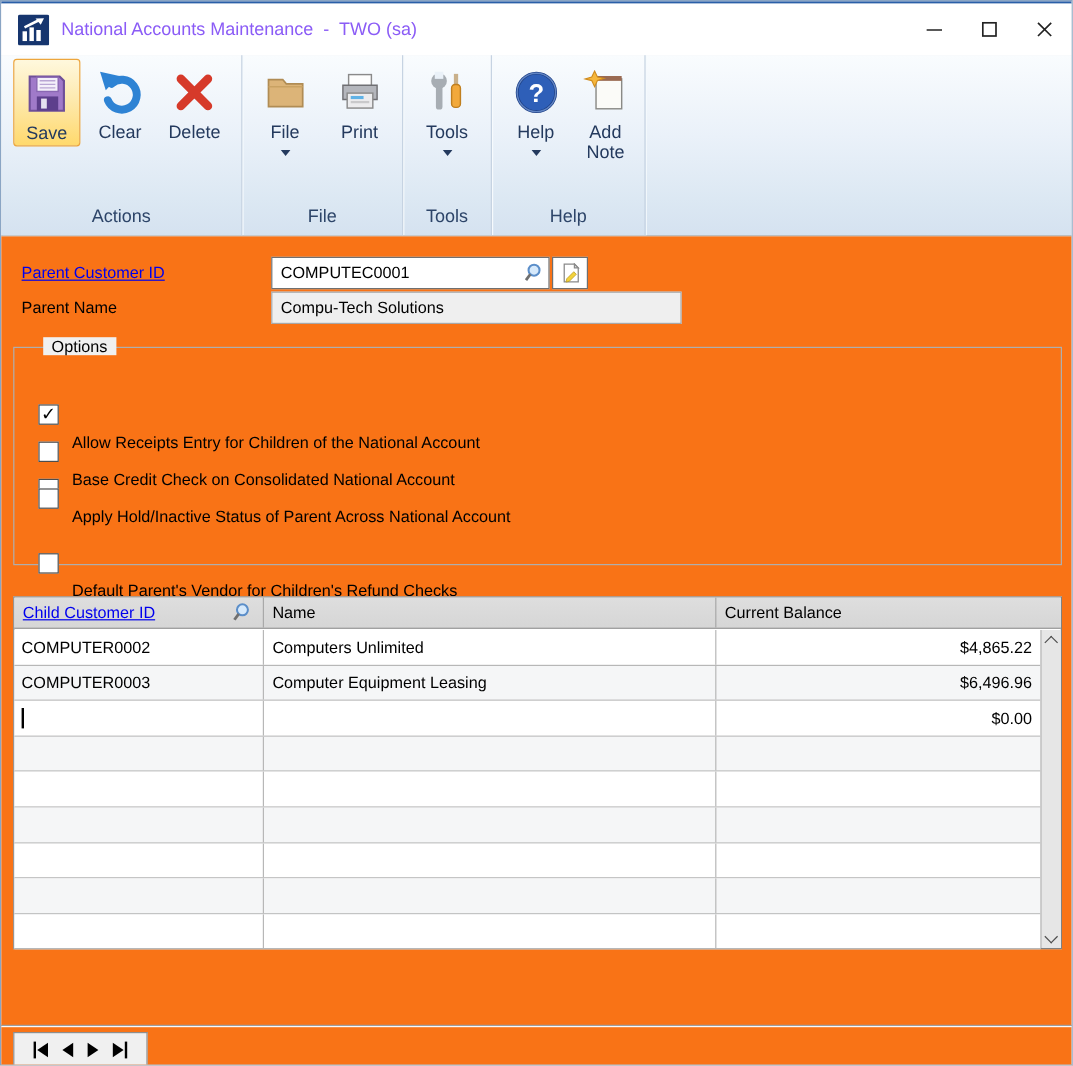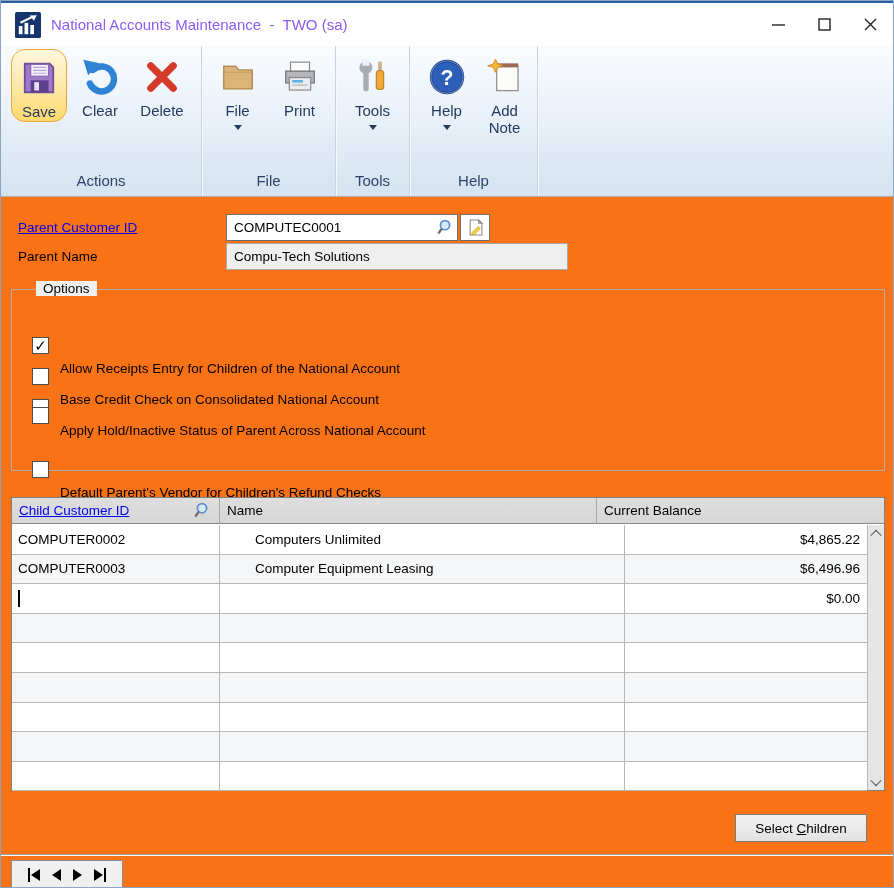--- a/index.html
+++ b/index.html
@@ -23,21 +23,21 @@
   }
   .rgroup{ display:flex; flex-direction:column; border-right:1px solid #c6d3e2; box-shadow:1px 0 0 #f6fafd; }
   .rgroup.filler{ border-right:none; box-shadow:none; flex:1; }
   .rbuttons{ flex:1; display:flex; justify-content:center; align-items:flex-start; gap:4px; padding-top:3px; }
   .rbtn{ display:flex; flex-direction:column; align-items:center; width:58px; padding-top:4px; cursor:default; }
   .rbtn .icn{ height:48px; display:flex; align-items:center; justify-content:center; }
   .rbtn .lbl{ font-size:15px; color:#243a5e; text-align:center; line-height:1.12; margin-top:2px; }
   .rbtn .caret{ width:0; height:0; border-left:4px solid transparent; border-right:4px solid transparent; border-top:5px solid #243a5e; margin-top:5px; }
   .rbtn.hl{
     background:linear-gradient(#fff8dd 0%, #fdeab0 45%, #ffd96d 100%);
-    border:1px solid #eda63d; border-radius:14px; width:56px;
+    border:1px solid #eda63d; border-radius:3px; width:56px;
   }
   .rcaption{ text-align:center; font-size:15px; color:#2d4569; padding:2px 14px 7px; }
   
   .content{ position:relative; height:692px; background:#f97316; font-size:13.5px; color:#000; }
   .flabel{ position:absolute; left:17px; height:27px; line-height:27px; }
   .link{ color:#0000ee; text-decoration:underline; cursor:pointer; }
   .field{ position:absolute; background:#fff; border:1px solid #707070; height:27px; display:flex; align-items:center; }
   .field .txt{ flex:1; padding-left:7px; }
   .field.ro{ background:#efefef; border:1px solid #a8a8a8; }
   .sqbtn{ position:absolute; width:30px; height:27px; background:#fff; border:1px solid #707070; display:flex; align-items:center; justify-content:center; }
@@ -49,21 +49,21 @@
   .cb{ width:17px; height:17px; background:#fff; border:1px solid #4d4d4d; display:flex; align-items:center; justify-content:center; font-size:15px; line-height:15px; color:#000; }
   .cbrow .cblbl{ margin-left:11px;margin-top:47px; }
   
   .grid{ position:absolute; left:10px; top:300px; width:874px; height:294px; border:1px solid #808080; background:#fff; }
   .ghead{ height:26px; background:linear-gradient(#dedede,#d6d6d6); border-bottom:1px solid #8a8a8a; display:flex; }
   .ghead .hc{ display:flex; align-items:center; padding-left:7px; }
   .ghead .hc1{ width:208px; border-right:1px solid #a9a9a9; justify-content:space-between; padding-right:5px; }
   .ghead .hc2{ width:377px; border-right:1px solid #a9a9a9; }
   .ghead .hc3{ flex:1; }
   .gbody{ position:absolute; top:27px; left:0; right:17px; bottom:0; }
-  .grow{ height:29.6px; display:flex; border-bottom:1px solid #b7b7b7; background:#fff;gap:28px; }
+  .grow{ height:29.6px; display:flex; border-bottom:1px solid #b7b7b7; background:#fff; }
   .grow.alt{ background:#f5f6f7; }
   .gc{ display:flex; align-items:center; }
   .gc1{ width:208px; border-right:1px solid #b7b7b7; padding-left:6px; }
   .gc2{ width:377px; border-right:1px solid #b7b7b7; padding-left:7px; }
   .gc3{ flex:1; justify-content:flex-end; padding-right:7px; }
   .caret-i{ width:1.5px; height:17px; background:#000; }
   
   .vscroll{ position:absolute; top:27px; right:0; bottom:0; width:17px; background:#e6e6e6; border-left:1px solid #b7b7b7; }
   .sarrow{ position:absolute; left:0; width:16px; height:17px; display:flex; align-items:center; justify-content:center; }
   .chev{ width:8px; height:8px; border-left:1.8px solid #4d4d4d; border-top:1.8px solid #4d4d4d; }
@@ -351,23 +351,20 @@
       <div class="vscroll">
         <div class="sarrow" style="top:0">
             <span class="chev up"></span>
           </div>
         <div class="sarrow" style="bottom:0">
             <span class="chev down"></span>
           </div>
       </div>
     </div>
 
-    <div class="pushbtn">
-      <span><span>Select </span><span class="u">C</span><span>hildren</span></span>
-    </div>
 
     <div class="hdivider"></div>
 
     <div class="navbox">
       <span class="navbtn">
           <span class="vbar"></span>
           <span class="tri-l"></span>
         </span>
       <span class="navbtn">
           <span class="tri-l"></span>

